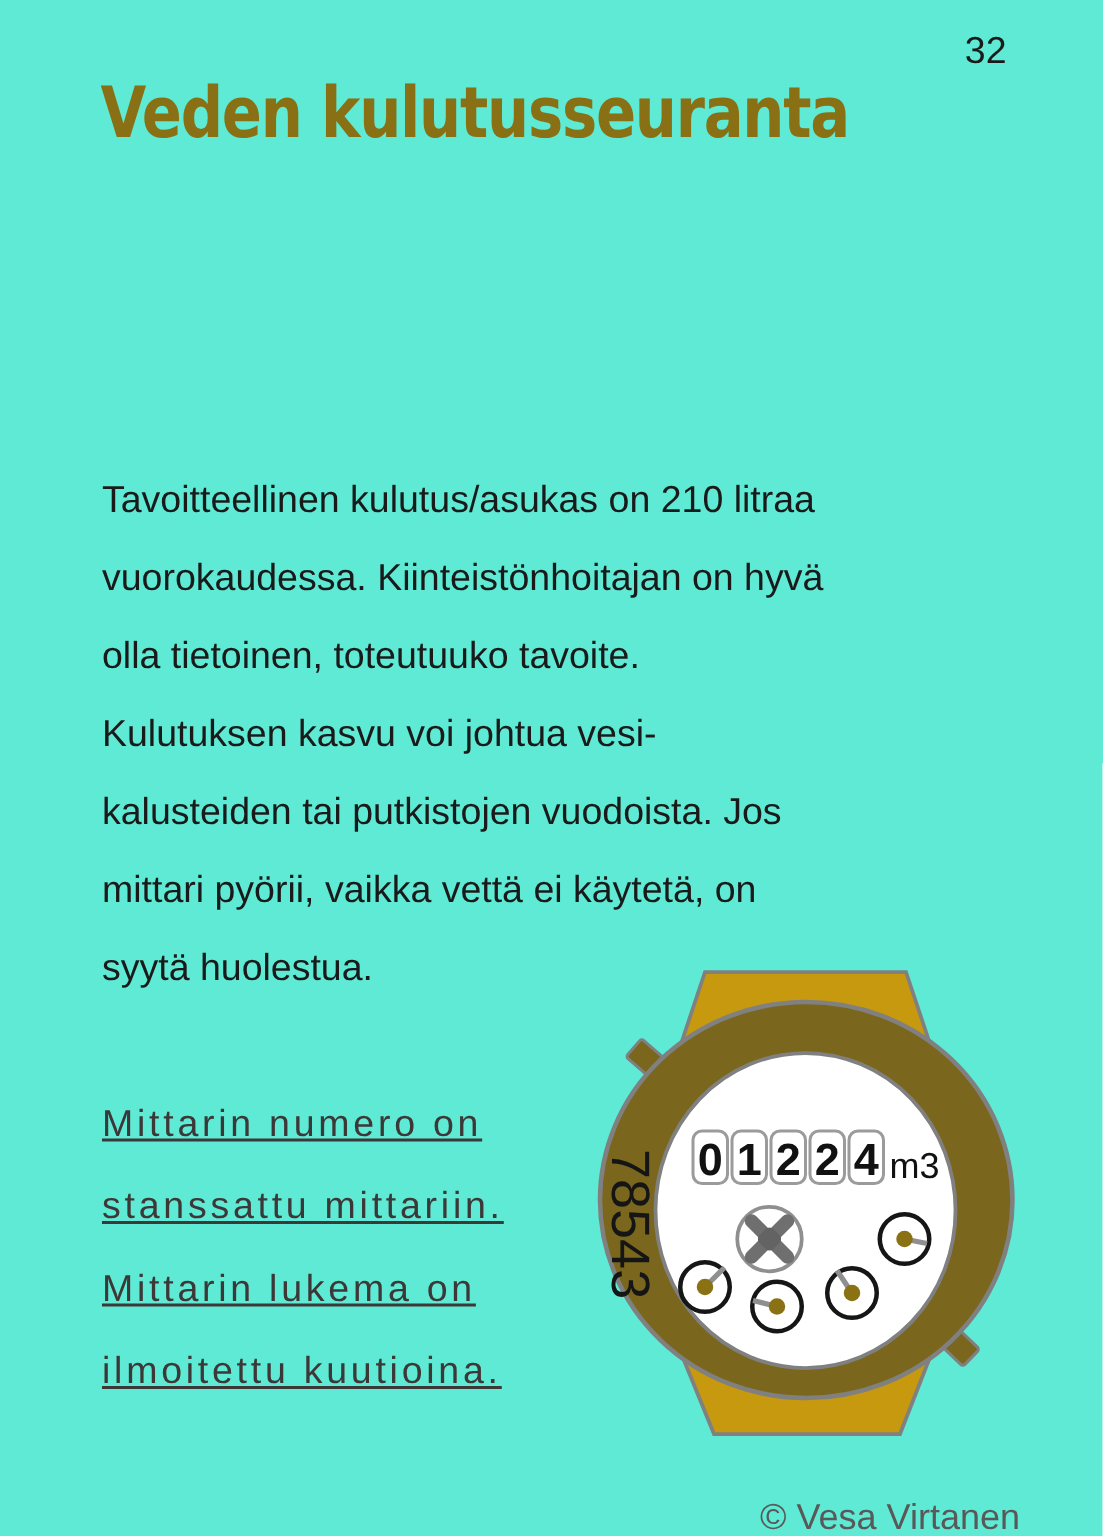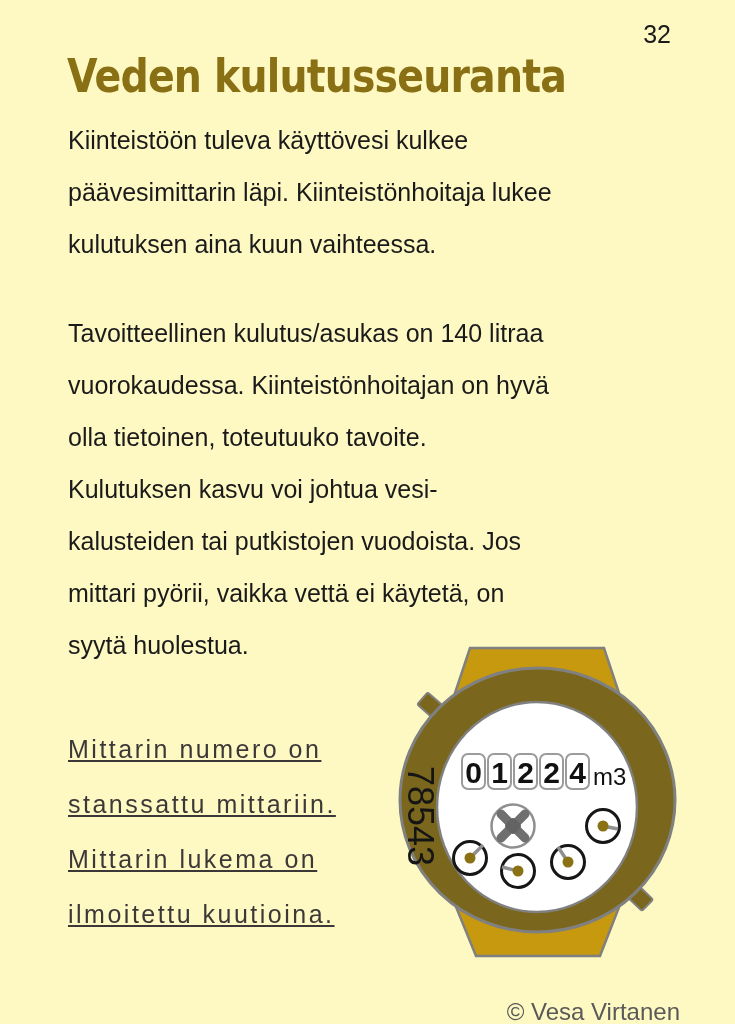--- a/index.html
+++ b/index.html
@@ -1,17 +1,17 @@
 <!DOCTYPE html>
 <html><head>
 <meta charset="utf-8">
 <style>
   html,body { margin:0; padding:0; background:#fff; }
   .page {
-    position:relative; width:735px; height:1024px; background:#fef9c3;
+    position:relative; width:735px; height:1024px; background:#5eead4;
     overflow:hidden; font-family:"Liberation Sans", sans-serif;
   }
   .pagenum {
     position:absolute; top:20px; right:64px;
     font-size:25px; color:#1a1a1a;
   }
   .title {
     position:absolute; left:67px; top:48px; margin:0;
     font-family:"DejaVu Sans", sans-serif;
     font-size:47px; font-weight:800; letter-spacing:-1px;
@@ -35,25 +35,22 @@
 </style>
 </head>
 <body>
 
 <div class="page">
 
   <div class="pagenum">32</div>
 
   <h1 class="title">Veden kulutusseuranta</h1>
 
-  <div class="par" id="p1">Kiinteistöön tuleva käyttövesi kulkee
-päävesimittarin läpi. Kiinteistönhoitaja lukee
-kulutuksen aina kuun vaihteessa.</div>
 
-  <div class="par" id="p2">Tavoitteellinen kulutus/asukas on 140 litraa
+  <div class="par" id="p2">Tavoitteellinen kulutus/asukas on 210 litraa
 vuorokaudessa. Kiinteistönhoitajan on hyvä
 olla tietoinen, toteutuuko tavoite.
 Kulutuksen kasvu voi johtua vesi-
 kalusteiden tai putkistojen vuodoista. Jos
 mittari pyörii, vaikka vettä ei käytetä, on
 syytä huolestua.</div>
 
   <div class="par" id="p3">Mittarin numero on
 stanssattu mittariin.
 Mittarin lukema on

